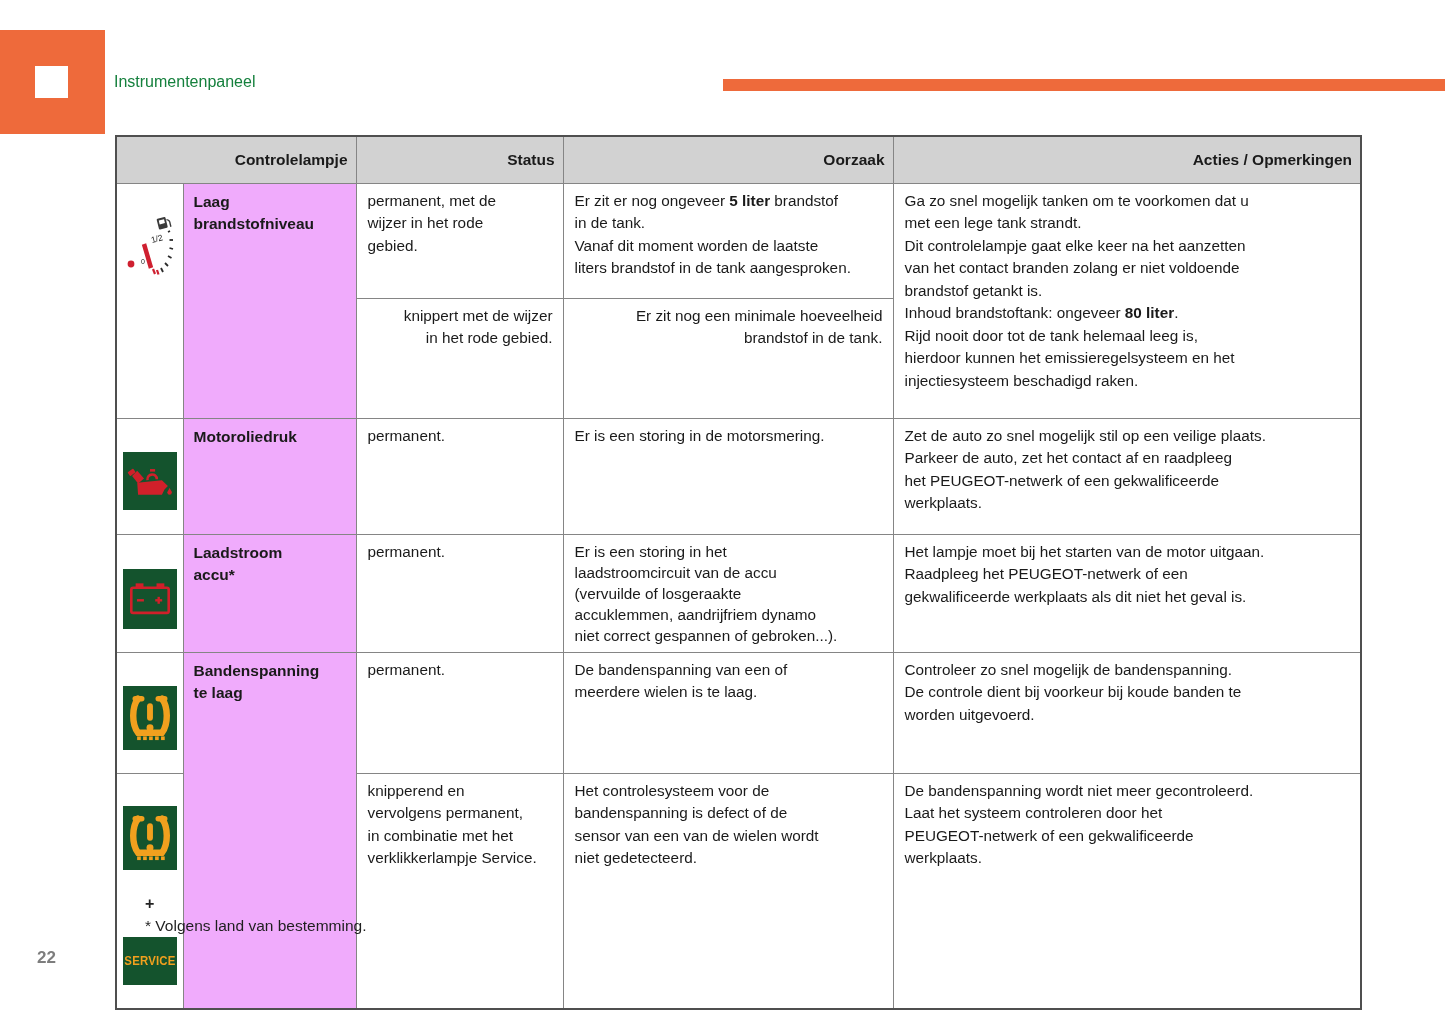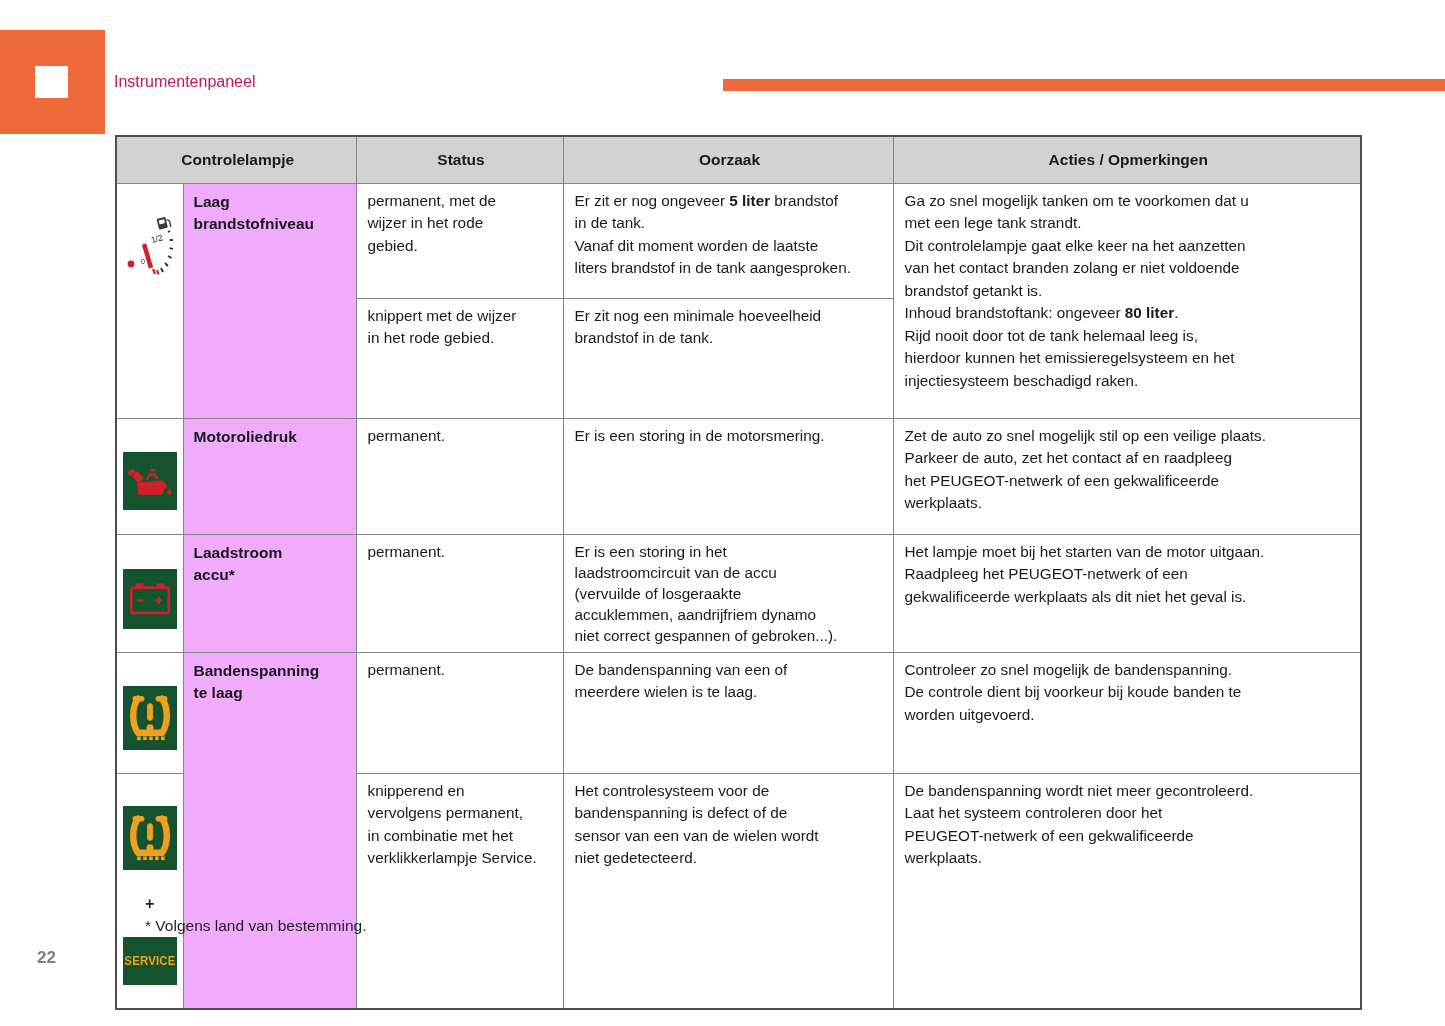--- a/index.html
+++ b/index.html
@@ -1,33 +1,33 @@
 <!DOCTYPE html>
 <html><head>
 <meta charset="utf-8">
 <style>
   html,body{margin:0;padding:0;background:#ffffff;}
   .page{position:relative;width:1445px;height:1026px;background:#fff;
         font-family:"Liberation Sans","DejaVu Sans",sans-serif;color:#1a1a1a;overflow:hidden;}
 
   .orange-square{position:absolute;left:0;top:30px;width:105px;height:104px;background:#ee6a3b;}
   .white-square{position:absolute;left:35px;top:36px;width:33px;height:32px;background:#ffffff;}
-  .section-title{position:absolute;left:114px;top:73px;font-size:16px;color:#be185d;}
+  .section-title{position:absolute;left:114px;top:73px;font-size:16px;color:#15803d;}
   .orange-bar{position:absolute;left:723px;top:79px;width:722px;height:12px;background:#ee6a3b;}
 
   table.wtable{position:absolute;left:115px;top:135px;width:1245px;border-collapse:collapse;
                table-layout:fixed;border:2px solid #4f4f4f;}
   .wtable th,.wtable td{border:1px solid #858585;vertical-align:top;box-sizing:border-box;}
-  .wtable th{background:#d2d2d2;font-size:15.5px;font-weight:bold;text-align:center;
+  .wtable th{background:#d2d2d2;font-size:15.5px;font-weight:bold;text-align:right;
              padding:14px 8px 6px 11px;height:47px;}
   .wtable td{font-size:15.3px;line-height:22.5px;padding:6px 10px 4px 11px;white-space:pre-line;}
   td.name-cell{background:#f0abfc;font-weight:bold;font-size:15.5px;padding:7px 6px 4px 10px;}
   td.icon-cell{background:#ffffff;padding:0;text-align:center;}
   td.tight{line-height:21px;}
-  .h115{height:115px;}.h120{height:120px;}.h116{height:116px;}
+  .h115{height:115px;}.h120{height:120px;text-align:right;}.h116{height:116px;}
   .h117{height:117px;}.h88{height:88px;}.h153{height:153px;}
 
   .blackbox{background:#14532d;margin:0 auto;display:flex;align-items:center;justify-content:center;}
   .box-oil{width:54px;height:58px;margin-top:11px;}
   .box-batt{width:54px;height:60px;margin-top:12px;}
   .box-tyre{width:54px;height:64px;margin-top:11px;}
   .box-service{width:54px;height:48px;}
   .plus-sign{font-size:16px;font-weight:bold;color:#222;line-height:15px;margin:3px 0 4px 0;}
   .service-text{color:#f1a01e;font-weight:bold;font-size:12px;letter-spacing:.2px;
                 display:inline-block;transform:scaleX(.95);}

